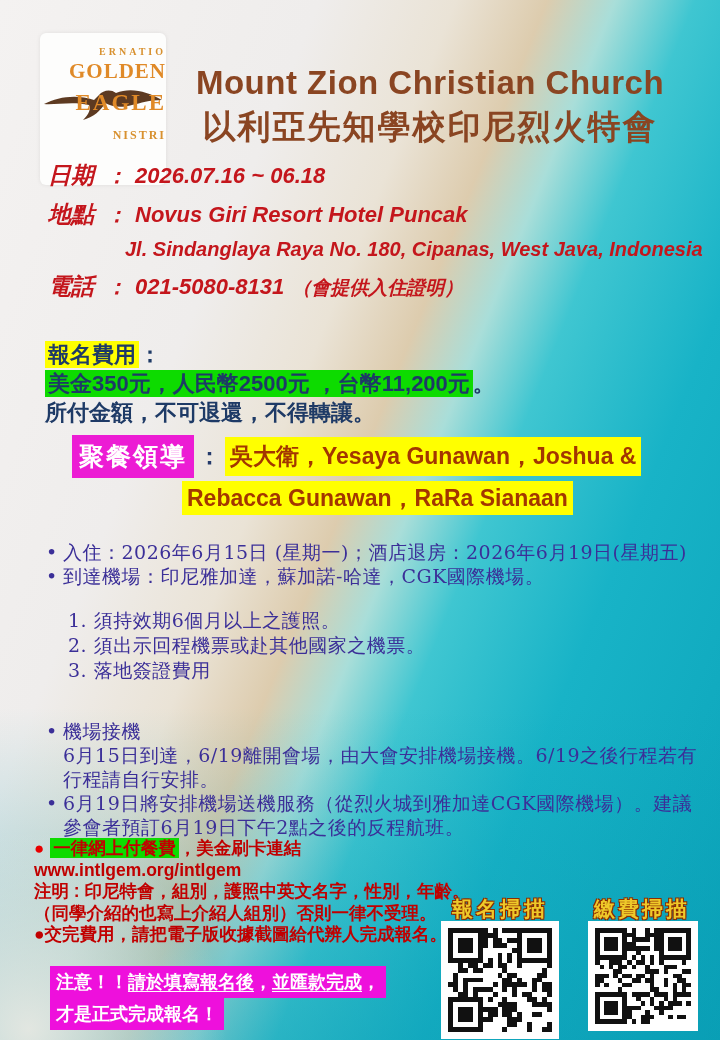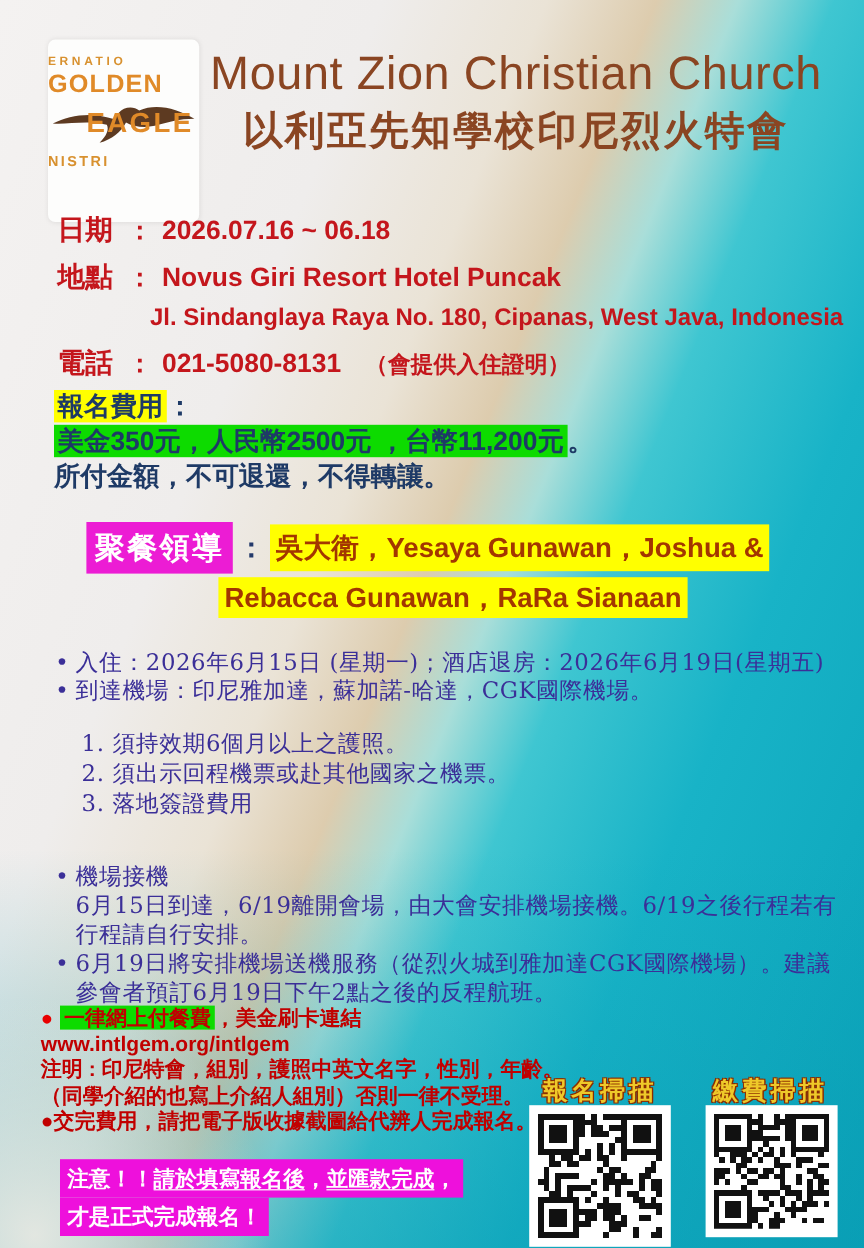--- a/index.html
+++ b/index.html
@@ -8,40 +8,40 @@
     position:relative;width:720px;height:1040px;overflow:hidden;margin:0 auto;
     background:
       radial-gradient(circle at 4% 99%, rgba(240,236,229,.85) 0%, rgba(240,236,229,0) 16%),
       linear-gradient(to top, rgba(8,152,176,.40) 0%, rgba(8,152,176,0) 32%),
       linear-gradient(112deg,
         #f4f2f1 0%, #efedec 28%, #eae3d6 40%, #ddccae 48%,
         #a9ded9 54%, #3fc6d1 61%, #18b3c7 74%, #0aa3b9 100%);
   }
   
   .logo-card{position:absolute;left:40px;top:33px;width:126px;height:152px;background:#fdfdfc;
-    border-radius:6px;box-shadow:0 0 4px rgba(0,0,0,.08);text-align:left;overflow:hidden;}
+    border-radius:6px;box-shadow:0 0 4px rgba(0,0,0,.08);text-align:right;overflow:hidden;font-family:Liberation Serif, serif;}
   .logo-arc{color:#d8912f;font-size:10px;font-weight:bold;letter-spacing:3px;margin-top:13px;}
   .logo-golden{color:#e08a28;font-size:21px;font-weight:bold;letter-spacing:1px;margin-top:2px;}
   .logo-eagle-wrap{position:relative;height:40px;}
   .logo-eagle-wrap svg{position:absolute;left:2px;top:0px;width:122px;height:40px;fill:#5d3a21;}
   .logo-eagle{position:relative;color:#e08a28;font-size:23px;font-weight:bold;letter-spacing:2px;top:6px;padding-left:32px;}
   .logo-arc-b{color:#d8912f;font-size:12px;font-weight:bold;letter-spacing:2px;margin-top:4px;}
   .titles{position:absolute;left:163px;top:40px;width:534px;text-align:center;color:#8a4522;}
-  .title-en{font-size:39px;font-weight:normal;letter-spacing:.5px;}
+  .title-en{font-size:33px;font-weight:bold;letter-spacing:.5px;margin-top:24px;}
   .title-zh{font-size:33px;font-weight:bold;letter-spacing:2px;margin-top:3px;}
   
-  .info{position:absolute;left:48px;top:176px;color:#c4161c;}
+  .info{position:absolute;left:48px;top:160px;color:#c4161c;font-style:italic;}
   .info-row{display:flex;align-items:baseline;margin-bottom:8px;}
   .info-label{font-size:23px;font-weight:bold;width:50px;}
   .info-colon{font-size:21px;font-weight:bold;margin:0 8px 0 8px;}
   .info-value{font-size:22px;font-weight:bold;}
   .info-address{font-size:20px;font-weight:bold;margin:2px 0 10px 77px;}
-  .phone-note{font-size:19px;font-weight:bold;margin-left:20px;}
-  
-  .fees{position:absolute;left:45px;top:324px;color:#1e3a66;font-weight:bold;font-size:22px;line-height:29px;}
+  .phone-note{font-size:19px;font-weight:bold;margin-left:8px;}
+  
+  .fees{position:absolute;left:45px;top:340px;color:#1e3a66;font-weight:bold;font-size:22px;line-height:29px;}
   .hl-y{background:#ffff00;padding:1px 3px;}
   .hl-g{background:#0ddb00;padding:1px 3px;}
   
   .leaders{position:absolute;left:72px;top:435px;}
   .leaders-row{display:flex;align-items:center;justify-content:center;}
   .leaders-label{background:#ec1cd4;color:#fff;font-size:25px;font-weight:bold;letter-spacing:2px;padding:5px 7px;}
   .leaders-colon{color:#243a6b;font-size:23px;font-weight:bold;margin:0 4px;}
   .leader-names{background:#ffff00;color:#a33600;font-size:23px;font-weight:bold;padding:4px 5px;}
   .leaders-line2{margin:5px 0 0 110px;}
   

